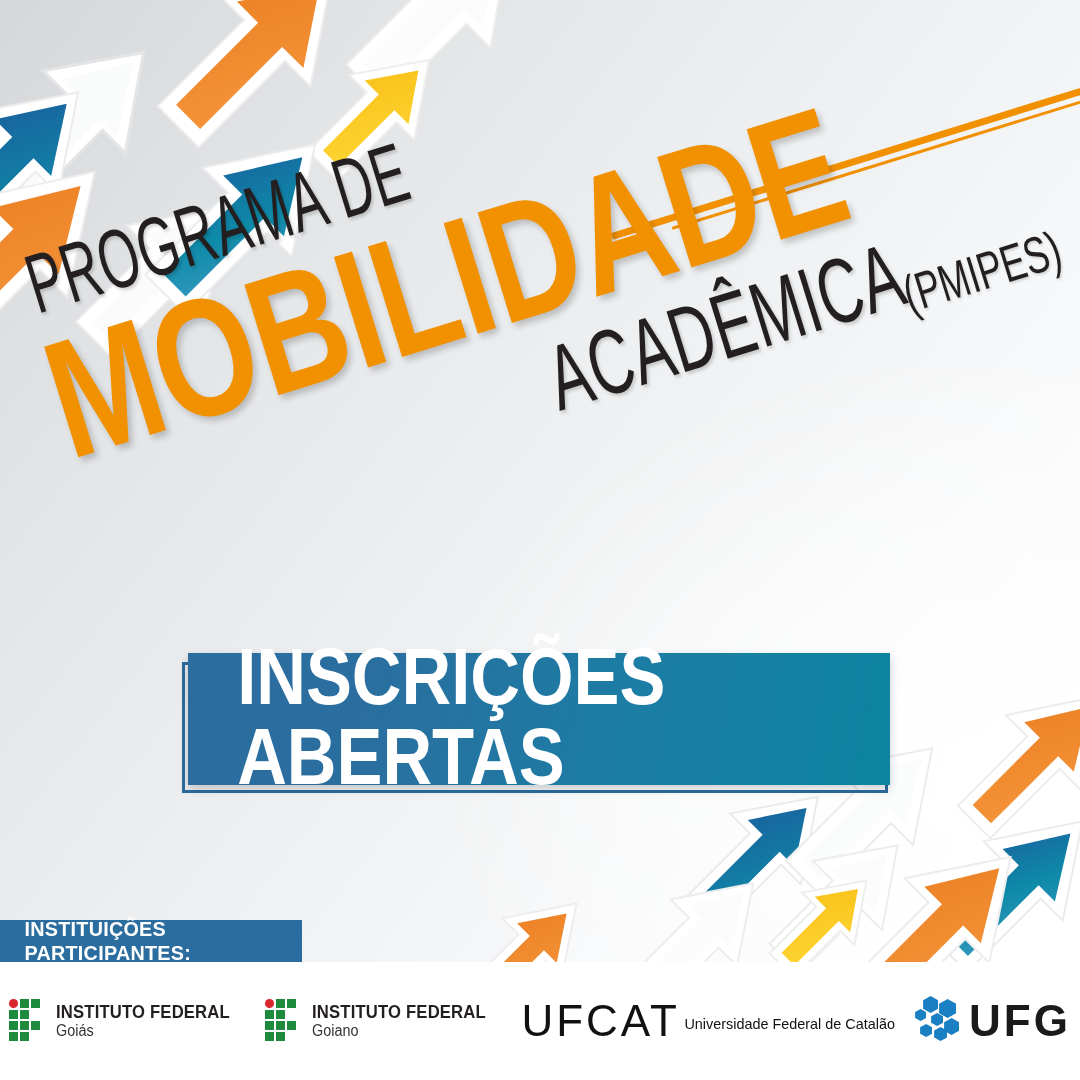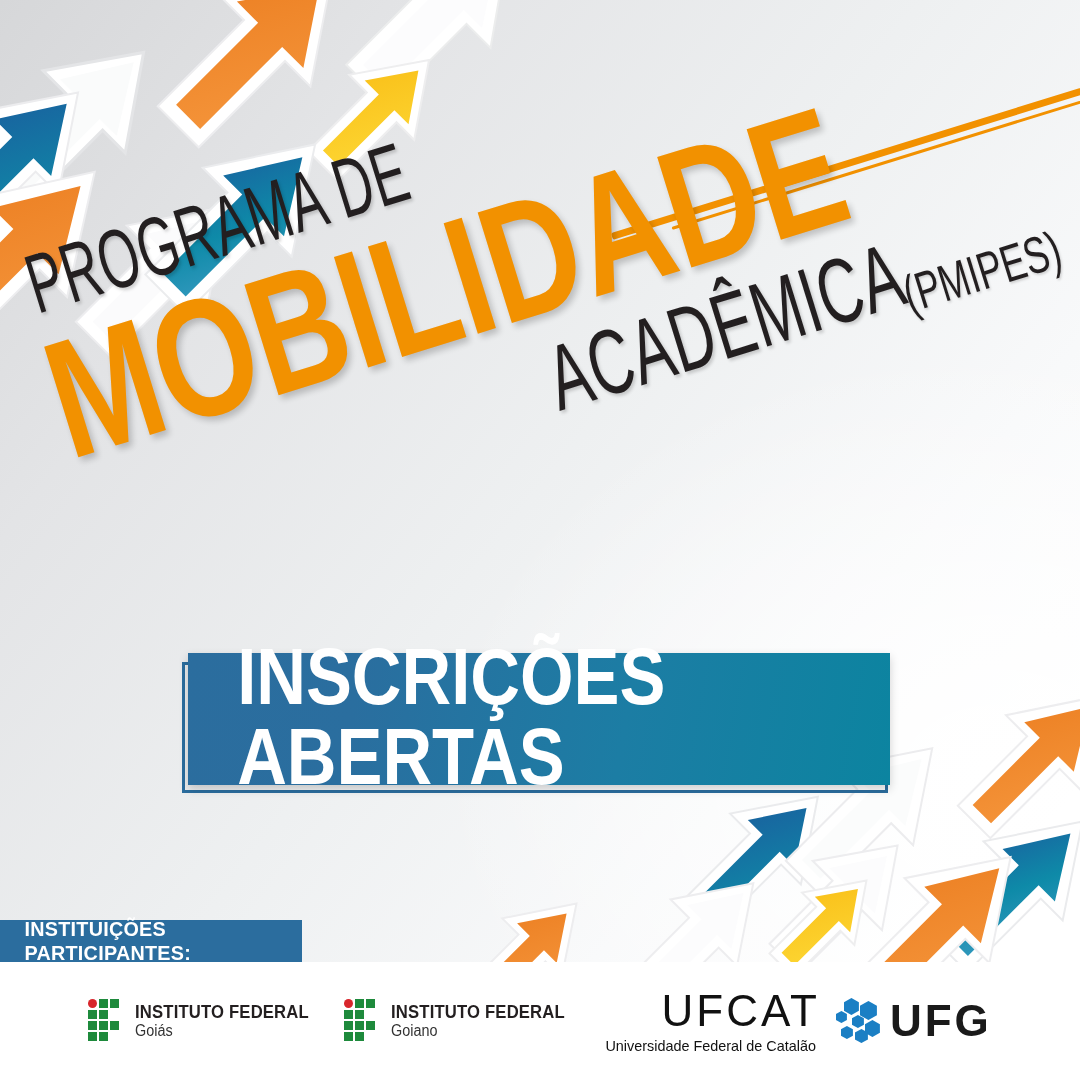--- a/index.html
+++ b/index.html
@@ -162,33 +162,33 @@
 
   
   #logo-ufj { flex-direction:column; align-items:center; }
   #ufj-main { font-size:52px; font-weight:700; color:#111; letter-spacing:-2px;
     font-family:"Liberation Sans Narrow","Liberation Sans", sans-serif; transform:scaleX(1.02); line-height:.95; }
   #ufj-sub { font-size:7px; font-weight:700; color:#111; letter-spacing:.3px; margin-top:3px;
     border-top:3px solid #111; padding-top:2px; width:100%; text-align:center;
     font-family:"Liberation Sans Narrow","Liberation Sans", sans-serif; transform:scaleX(.95); }
 
   
-  #logo-ufcat { flex-direction:column; align-items:flex-end; }
+  #logo-ufcat { flex-direction:row; align-items:center; }
   #ufcat-main { font-size:44px; font-weight:400; color:#111; letter-spacing:3px; line-height:1;
     font-family:"Liberation Sans", sans-serif; }
   #ufcat-sub { font-size:15px; font-weight:400; color:#111; margin-top:4px;
     font-family:"Liberation Sans Narrow","Liberation Sans", sans-serif; transform:scaleX(.96); }
 
   
   #logo-ueg { gap:7px; align-items:center; }
   #ueg-text { font-size:34px; font-weight:700; color:#16276B; letter-spacing:0px;
     font-family:"Liberation Sans Narrow","Liberation Sans", sans-serif; transform:scaleX(.92); }
 
   
-  #logo-ufg { gap:8px; align-items:center; }
+  #logo-ufg { gap:8px; align-items:flex-start; }
   #ufg-text { font-size:44px; font-weight:700; color:#1a1a1a; letter-spacing:3px;
     font-family:"Liberation Sans", sans-serif; }
   .hexwrap { position:relative; width:46px; height:46px; }
   .hexwrap span { position:absolute; background:#1B7FC4;
     clip-path:polygon(50% 0%,100% 25%,100% 75%,50% 100%,0% 75%,0% 25%); display:block; }
 </style>
 </head>
 <body>
 
 <div id="poster">

